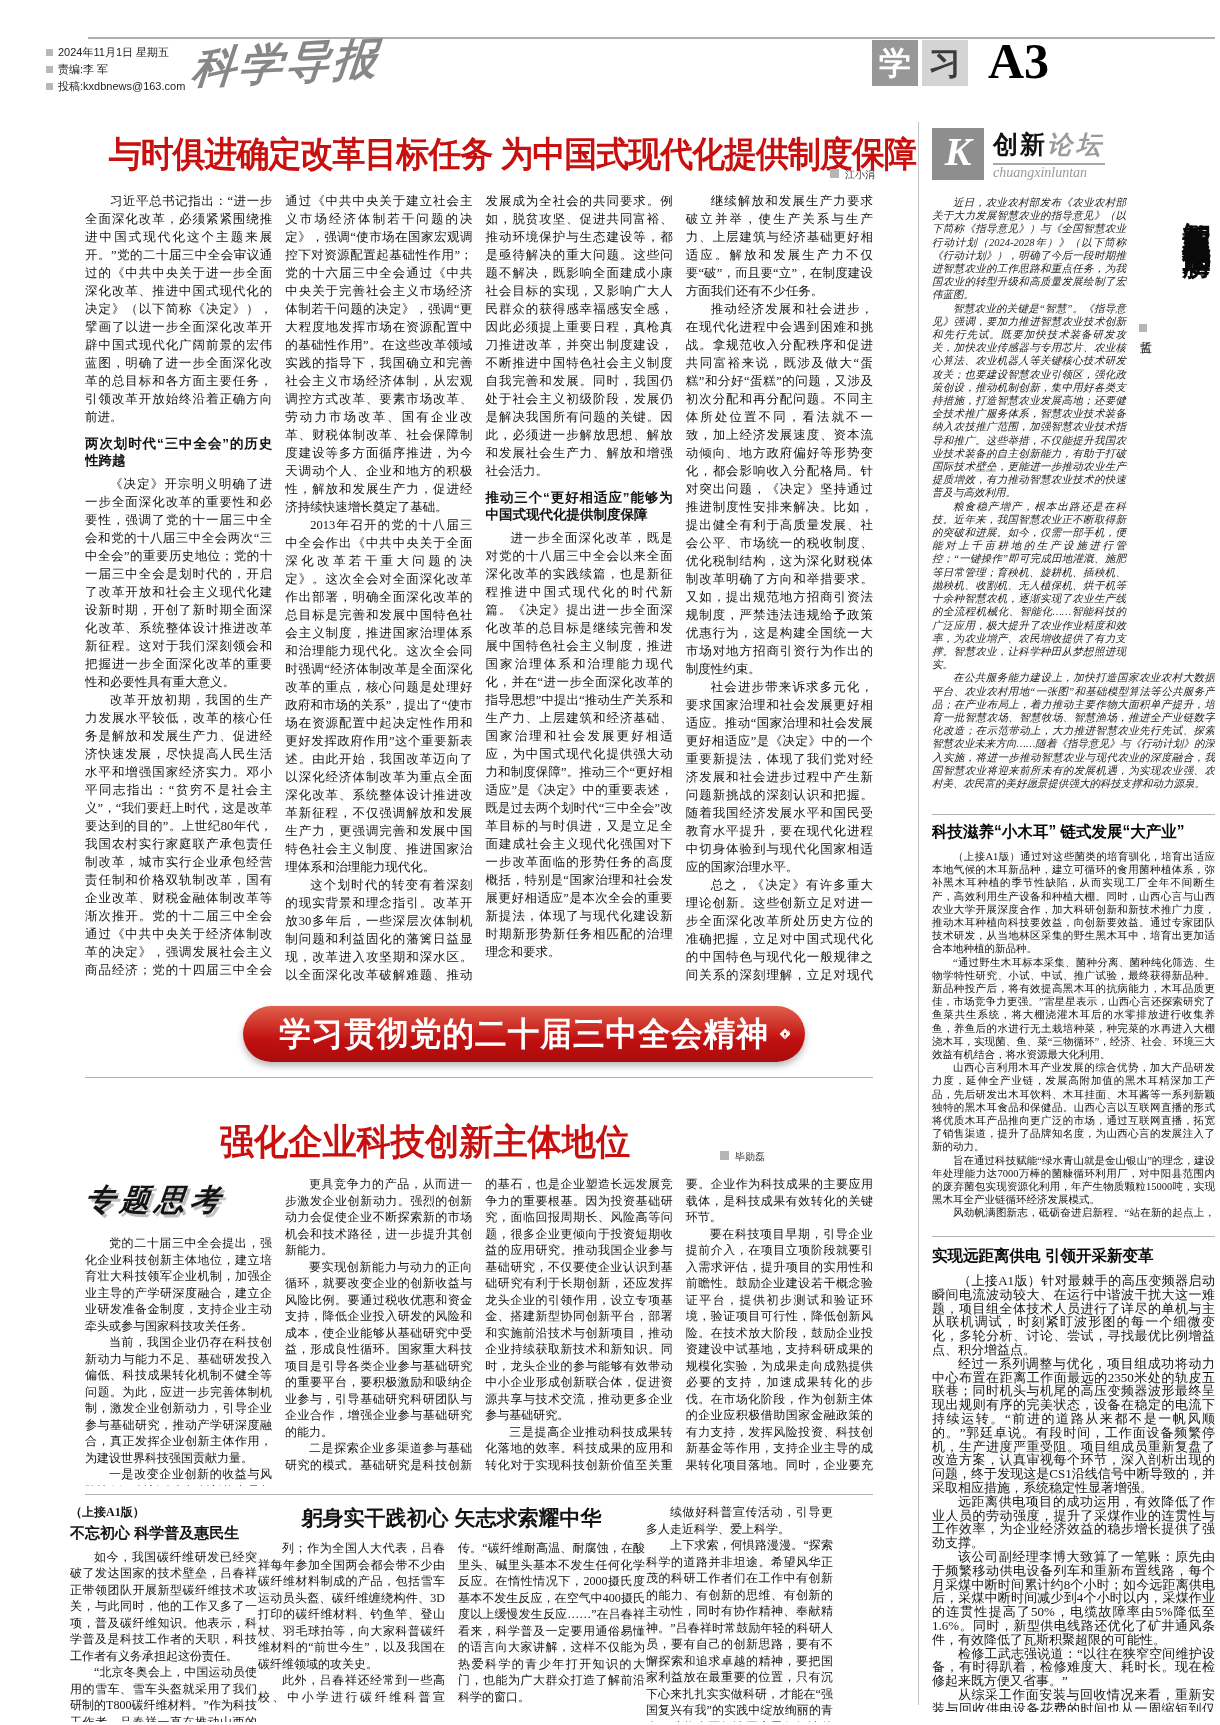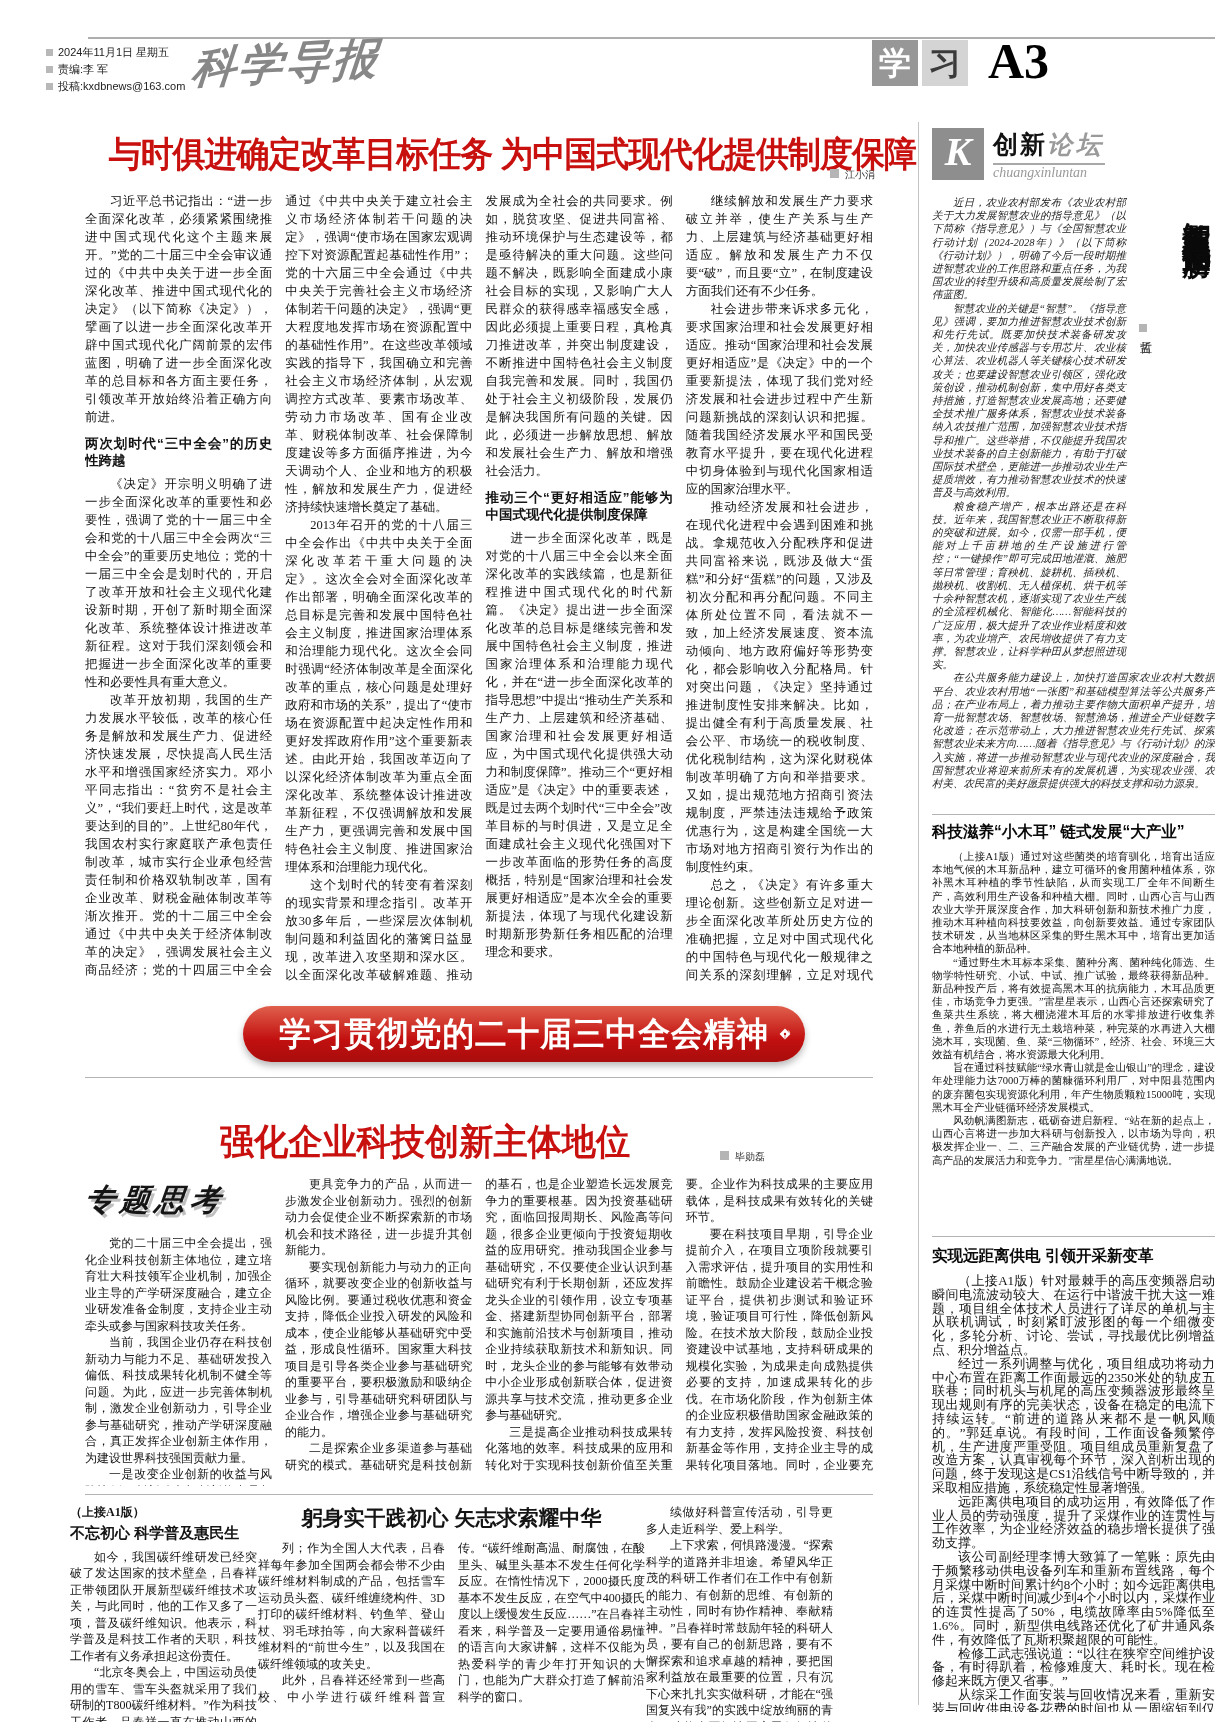--- a/index.html
+++ b/index.html
@@ -100,22 +100,22 @@
   <div class="a1body abs">
       <p class="para">习近平总书记指出：“进一步全面深化改革，必须紧紧围绕推进中国式现代化这个主题来展开。”党的二十届三中全会审议通过的《中共中央关于进一步全面深化改革、推进中国式现代化的决定》（以下简称《决定》），擘画了以进一步全面深化改革开辟中国式现代化广阔前景的宏伟蓝图，明确了进一步全面深化改革的总目标和各方面主要任务，引领改革开放始终沿着正确方向前进。</p>
       <p class="sub">两次划时代“三中全会”的历史性跨越</p>
       <p class="para">《决定》开宗明义明确了进一步全面深化改革的重要性和必要性，强调了党的十一届三中全会和党的十八届三中全会两次“三中全会”的重要历史地位；党的十一届三中全会是划时代的，开启了改革开放和社会主义现代化建设新时期，开创了新时期全面深化改革、系统整体设计推进改革新征程。这对于我们深刻领会和把握进一步全面深化改革的重要性和必要性具有重大意义。</p>
       <p class="para">改革开放初期，我国的生产力发展水平较低，改革的核心任务是解放和发展生产力、促进经济快速发展，尽快提高人民生活水平和增强国家经济实力。邓小平同志指出：“贫穷不是社会主义”，“我们要赶上时代，这是改革要达到的目的”。上世纪80年代，我国农村实行家庭联产承包责任制改革，城市实行企业承包经营责任制和价格双轨制改革，国有企业改革、财税金融体制改革等渐次推开。党的十二届三中全会通过《中共中央关于经济体制改革的决定》，强调发展社会主义商品经济；党的十四届三中全会通过《中共中央关于建立社会主义市场经济体制若干问题的决定》，强调“使市场在国家宏观调控下对资源配置起基础性作用”；党的十六届三中全会通过《中共中央关于完善社会主义市场经济体制若干问题的决定》，强调“更大程度地发挥市场在资源配置中的基础性作用”。在这些改革领域实践的指导下，我国确立和完善社会主义市场经济体制，从宏观调控方式改革、要素市场改革、劳动力市场改革、国有企业改革、财税体制改革、社会保障制度建设等多方面循序推进，为今天调动个人、企业和地方的积极性，解放和发展生产力，促进经济持续快速增长奠定了基础。</p>
       <p class="para">2013年召开的党的十八届三中全会作出《中共中央关于全面深化改革若干重大问题的决定》。这次全会对全面深化改革作出部署，明确全面深化改革的总目标是完善和发展中国特色社会主义制度，推进国家治理体系和治理能力现代化。这次全会同时强调“经济体制改革是全面深化改革的重点，核心问题是处理好政府和市场的关系”，提出了“使市场在资源配置中起决定性作用和更好发挥政府作用”这个重要新表述。由此开始，我国改革迈向了以深化经济体制改革为重点全面深化改革、系统整体设计推进改革新征程，不仅强调解放和发展生产力，更强调完善和发展中国特色社会主义制度、推进国家治理体系和治理能力现代化。</p>
       <p class="para">这个划时代的转变有着深刻的现实背景和理念指引。改革开放30多年后，一些深层次体制机制问题和利益固化的藩篱日益显现，改革进入攻坚期和深水区。以全面深化改革破解难题、推动发展成为全社会的共同要求。例如，脱贫攻坚、促进共同富裕、推动环境保护与生态建设等，都是亟待解决的重大问题。这些问题不解决，既影响全面建成小康社会目标的实现，又影响广大人民群众的获得感幸福感安全感，因此必须提上重要日程，真枪真刀推进改革，并突出制度建设，不断推进中国特色社会主义制度自我完善和发展。同时，我国仍处于社会主义初级阶段，发展仍是解决我国所有问题的关键。因此，必须进一步解放思想、解放和发展社会生产力、解放和增强社会活力。</p>
       <p class="sub">推动三个“更好相适应”能够为中国式现代化提供制度保障</p>
       <p class="para">进一步全面深化改革，既是对党的十八届三中全会以来全面深化改革的实践续篇，也是新征程推进中国式现代化的时代新篇。《决定》提出进一步全面深化改革的总目标是继续完善和发展中国特色社会主义制度，推进国家治理体系和治理能力现代化，并在“进一步全面深化改革的指导思想”中提出“推动生产关系和生产力、上层建筑和经济基础、国家治理和社会发展更好相适应，为中国式现代化提供强大动力和制度保障”。推动三个“更好相适应”是《决定》中的重要表述，既是过去两个划时代“三中全会”改革目标的与时俱进，又是立足全面建成社会主义现代化强国对下一步改革面临的形势任务的高度概括，特别是“国家治理和社会发展更好相适应”是本次全会的重要新提法，体现了与现代化建设新时期新形势新任务相匹配的治理理念和要求。</p>
       <p class="para">继续解放和发展生产力要求破立并举，使生产关系与生产力、上层建筑与经济基础更好相适应。解放和发展生产力不仅要“破”，而且要“立”，在制度建设方面我们还有不少任务。</p>
+      <p class="para">推动经济发展和社会进步，在现代化进程中会遇到困难和挑战。拿规范收入分配秩序和促进共同富裕来说，既涉及做大“蛋糕”和分好“蛋糕”的问题，又涉及初次分配和再分配问题。不同主体所处位置不同，看法就不一致，加上经济发展速度、资本流动倾向、地方政府偏好等形势变化，都会影响收入分配格局。针对突出问题，《决定》坚持通过推进制度性安排来解决。比如，提出健全有利于高质量发展、社会公平、市场统一的税收制度、优化税制结构，这为深化财税体制改革明确了方向和举措要求。又如，提出规范地方招商引资法规制度，严禁违法违规给予政策优惠行为，这是构建全国统一大市场对地方招商引资行为作出的制度性约束。</p>
       <p class="para">社会进步带来诉求多元化，要求国家治理和社会发展更好相适应。推动“国家治理和社会发展更好相适应”是《决定》中的一个重要新提法，体现了我们党对经济发展和社会进步过程中产生新问题新挑战的深刻认识和把握。随着我国经济发展水平和国民受教育水平提升，要在现代化进程中切身体验到与现代化国家相适应的国家治理水平。</p>
-      <p class="para">推动经济发展和社会进步，在现代化进程中会遇到困难和挑战。拿规范收入分配秩序和促进共同富裕来说，既涉及做大“蛋糕”和分好“蛋糕”的问题，又涉及初次分配和再分配问题。不同主体所处位置不同，看法就不一致，加上经济发展速度、资本流动倾向、地方政府偏好等形势变化，都会影响收入分配格局。针对突出问题，《决定》坚持通过推进制度性安排来解决。比如，提出健全有利于高质量发展、社会公平、市场统一的税收制度、优化税制结构，这为深化财税体制改革明确了方向和举措要求。又如，提出规范地方招商引资法规制度，严禁违法违规给予政策优惠行为，这是构建全国统一大市场对地方招商引资行为作出的制度性约束。</p>
       <p class="para">总之，《决定》有许多重大理论创新。这些创新立足对进一步全面深化改革所处历史方位的准确把握，立足对中国式现代化的中国特色与现代化一般规律之间关系的深刻理解，立足对现代化征程中可能面对的新机遇新挑战的远见卓识，是我国改革开放史上又一具有标志性、开创性意义的重要文献。全面贯彻落实《决定》提出的各项重大改革任务，必将为推进中国式现代化提供强大动力和坚实制度保障。</p>
     </div>
 
   <div class="banner abs">
     <span>学习贯彻党的二十届三中全会精神</span>
     <svg width="52" height="52" viewBox="0 0 60 60">
       <path d="M30 3 L57 30 L30 57 L3 30 Z" fill="#ffffff"></path>
       <circle cx="30" cy="30" r="6" fill="#c21010"></circle>
       <path d="M30 36 L30 54" stroke="#c21010" stroke-width="3"></path>
       <path d="M44 8 L57 21 L50 28" fill="#e8b9b2"></path>
@@ -191,20 +191,21 @@
         <p class="para">粮食稳产增产，根本出路还是在科技。近年来，我国智慧农业正不断取得新的突破和进展。如今，仅需一部手机，便能对上千亩耕地的生产设施进行管控；“一键操作”即可完成田地灌溉、施肥等日常管理；育秧机、旋耕机、插秧机、抛秧机、收割机、无人植保机、烘干机等十余种智慧农机，逐渐实现了农业生产线的全流程机械化、智能化……智能科技的广泛应用，极大提升了农业作业精度和效率，为农业增产、农民增收提供了有力支撑。智慧农业，让科学种田从梦想照进现实。</p>
         <p class="para">在公共服务能力建设上，加快打造国家农业农村大数据平台、农业农村用地“一张图”和基础模型算法等公共服务产品；在产业布局上，着力推动主要作物大面积单产提升，培育一批智慧农场、智慧牧场、智慧渔场，推进全产业链数字化改造；在示范带动上，大力推进智慧农业先行先试、探索智慧农业未来方向……随着《指导意见》与《行动计划》的深入实施，将进一步推动智慧农业与现代农业的深度融合，我国智慧农业将迎来前所未有的发展机遇，为实现农业强、农村美、农民富的美好愿景提供强大的科技支撑和动力源泉。</p>
       </div>
   </div>
 
   <div class="hline srule" style="top:814px;"></div>
   <h3 class="stitle abs" style="top:822px;margin:0;">科技滋养“小木耳”  链式发展“大产业”</h3>
   <div class="sbody abs" style="top:850px;height:370px;">
       <p class="para">（上接A1版）通过对这些菌类的培育驯化，培育出适应本地气候的木耳新品种，建立可循环的食用菌种植体系，弥补黑木耳种植的季节性缺陷，从而实现工厂全年不间断生产，高效利用生产设备和种植大棚。同时，山西心言与山西农业大学开展深度合作，加大科研创新和新技术推广力度，推动木耳种植向科技要效益，向创新要效益。通过专家团队技术研发，从当地林区采集的野生黑木耳中，培育出更加适合本地种植的新品种。</p>
       <p class="para">“通过野生木耳标本采集、菌种分离、菌种纯化筛选、生物学特性研究、小试、中试、推广试验，最终获得新品种。新品种投产后，将有效提高黑木耳的抗病能力，木耳品质更佳，市场竞争力更强。”雷星星表示，山西心言还探索研究了鱼菜共生系统，将大棚浇灌木耳后的水零排放进行收集养鱼，养鱼后的水进行无土栽培种菜，种完菜的水再进入大棚浇木耳，实现菌、鱼、菜“三物循环”，经济、社会、环境三大效益有机结合，将水资源最大化利用。</p>
+      <p class="para">山西心言利用木耳产业发展的综合优势，加大产品研发力度，延伸全产业链，发展高附加值的黑木耳精深加工产品，先后研发出木耳饮料、木耳挂面、木耳酱等一系列新颖独特的黑木耳食品和保健品。山西心言以互联网直播的形式将优质木耳产品推向更广泛的市场，通过互联网直播，拓宽了销售渠道，提升了品牌知名度，为山西心言的发展注入了新的动力。</p>
       <p class="para">旨在通过科技赋能“绿水青山就是金山银山”的理念，建设年处理能力达7000万棒的菌糠循环利用厂，对中阳县范围内的废弃菌包实现资源化利用，年产生物质颗粒15000吨，实现黑木耳全产业链循环经济发展模式。</p>
       <p class="para">风劲帆满图新志，砥砺奋进启新程。“站在新的起点上，山西心言将进一步加大科研与创新投入，以市场为导向，积极发挥企业一、二、三产融合发展的产业链优势，进一步提高产品的发展活力和竞争力。”雷星星信心满满地说。</p>
     </div>
 
   <div class="hline srule" style="top:1236px;"></div>
   <h3 class="stitle abs" style="top:1246px;margin:0;">实现远距离供电  引领开采新变革</h3>
   <div class="sbody sbody2 abs" style="top:1274px;height:438px;">
       <p class="para">（上接A1版）针对最棘手的高压变频器启动瞬间电流波动较大、在运行中谐波干扰大这一难题，项目组全体技术人员进行了详尽的单机与主从联机调试，时刻紧盯波形图的每一个细微变化，多轮分析、讨论、尝试，寻找最优比例增益点、积分增益点。</p>
       <p class="para">经过一系列调整与优化，项目组成功将动力中心布置在距离工作面最远的2350米处的轨皮五联巷；同时机头与机尾的高压变频器波形最终呈现出规则有序的完美状态，设备在稳定的电流下持续运转。“前进的道路从来都不是一帆风顺的。”郭廷卓说。有段时间，工作面设备频繁停机，生产进度严重受阻。项目组成员重新复盘了改造方案，认真审视每个环节，深入剖析出现的问题，终于发现这是CS1沿线信号中断导致的，并采取相应措施，系统稳定性显著增强。</p>
       <p class="para">远距离供电项目的成功运用，有效降低了作业人员的劳动强度，提升了采煤作业的连贯性与工作效率，为企业经济效益的稳步增长提供了强劲支撑。</p>

